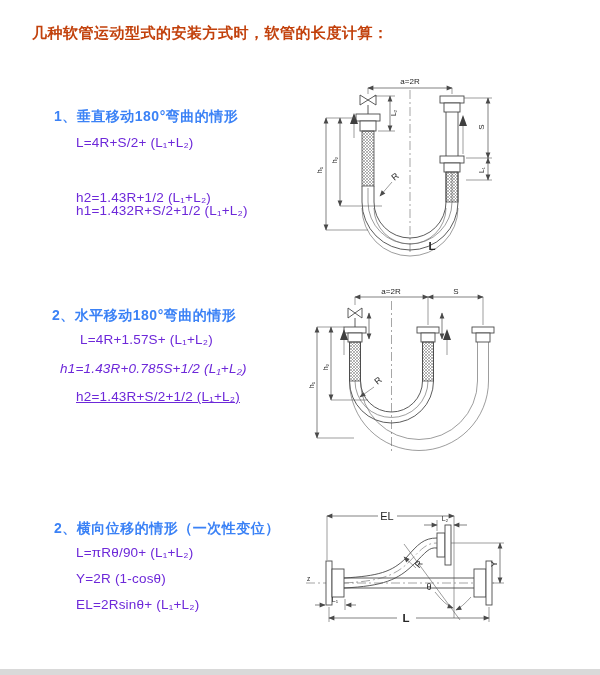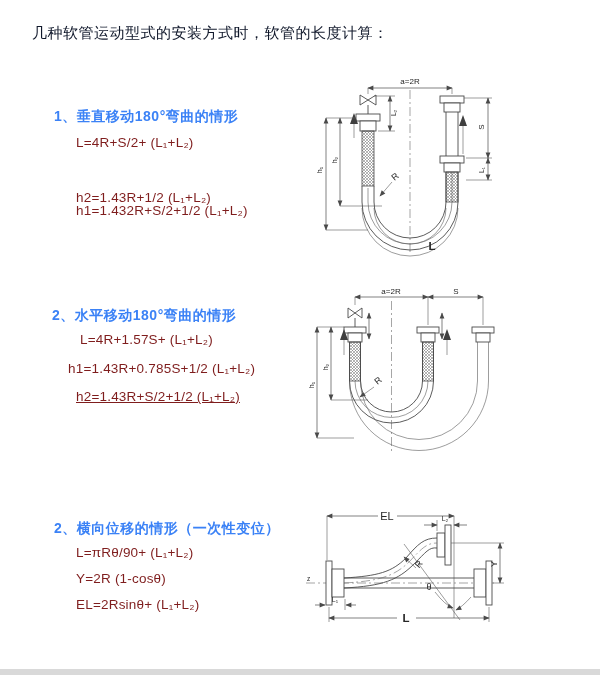--- a/index.html
+++ b/index.html
@@ -5,23 +5,23 @@
   html,body{margin:0;padding:0;}
   body{
     width:600px;height:675px;
     background:#ffffff;
     font-family:"Liberation Sans","DejaVu Sans",sans-serif;
     color:#1c1c1c;
     position:relative;
     overflow:hidden;
   }
   .abs{position:absolute;}
-  .title{font-size:15px;font-weight:normal;letter-spacing:0.5px;color:#0f172a;}
+  .title{font-size:15px;font-weight:bold;letter-spacing:0.5px;color:#c2410c;}
   .heading{font-size:14px;font-weight:bold;letter-spacing:0.5px;color:#3b82f6;}
-  .formula{font-size:13.5px;color:#7f1d1d;letter-spacing:0.2px;}
+  .formula{font-size:13.5px;color:#6d28d9;letter-spacing:0.2px;}
   svg{overflow:visible;}
   svg text{font-family:"Liberation Sans","DejaVu Sans",sans-serif;fill:#262626;}
   .ln{stroke:#4a4a4a;fill:none;stroke-width:0.9;}
   .thin{stroke:#5a5a5a;fill:none;stroke-width:0.6;}
   .dim{stroke:#4a4a4a;fill:none;stroke-width:0.7;}
   .cl{stroke:#6a6a6a;fill:none;stroke-width:0.6;stroke-dasharray:9,3,2,3;}
   .solid{fill:#3f3f3f;stroke:none;}
   .flange{fill:#ffffff;stroke:#4a4a4a;stroke-width:0.9;}
   .bottom-strip{background:#d9d9d9;}
 </style>
@@ -32,21 +32,21 @@
 
   <div class="title abs" style="left:32px;top:24px;">几种软管运动型式的安装方式时，软管的长度计算：</div>
 
   <div class="heading abs" style="left:54px;top:108px;">1、垂直移动180°弯曲的情形</div>
   <div class="formula abs" style="left:76px;top:135px;">L=4R+S/2+ (L₁+L₂)</div>
   <div class="formula abs" style="left:76px;top:163px;margin-top:40px;">h1=1.432R+S/2+1/2 (L₁+L₂)</div>
   <div class="formula abs" style="left:76px;top:190px;text-align:right;">h2=1.43R+1/2 (L₁+L₂)</div>
 
   <div class="heading abs" style="left:52px;top:307px;">2、水平移动180°弯曲的情形</div>
   <div class="formula abs" style="left:80px;top:332px;">L=4R+1.57S+ (L₁+L₂)</div>
-  <div class="formula abs" style="left:68px;top:361px;">h1=1.43R+0.785S+1/2 (L₁+L₂)</div>
+  <div class="formula abs" style="left:60px;top:361px;font-style:italic;">h1=1.43R+0.785S+1/2 (L₁+L₂)</div>
   <div class="formula abs" style="left:76px;top:389px;text-decoration:underline;">h2=1.43R+S/2+1/2 (L₁+L₂)</div>
 
   <div class="heading abs" style="left:54px;top:520px;">2、横向位移的情形（一次性变位）</div>
   <div class="formula abs" style="left:76px;top:545px;">L=πRθ/90+ (L₁+L₂)</div>
   <div class="formula abs" style="left:76px;top:571px;">Y=2R (1-cosθ)</div>
   <div class="formula abs" style="left:76px;top:597px;">EL=2Rsinθ+ (L₁+L₂)</div>
 
   <svg class="abs" style="left:310px;top:68px;" width="280" height="194" viewBox="0 0 280 194">
     <defs>
       <marker id="m1" viewBox="0 0 10 10" refX="9" refY="5" markerWidth="9" markerHeight="6" orient="auto-start-reverse" markerUnits="userSpaceOnUse">

